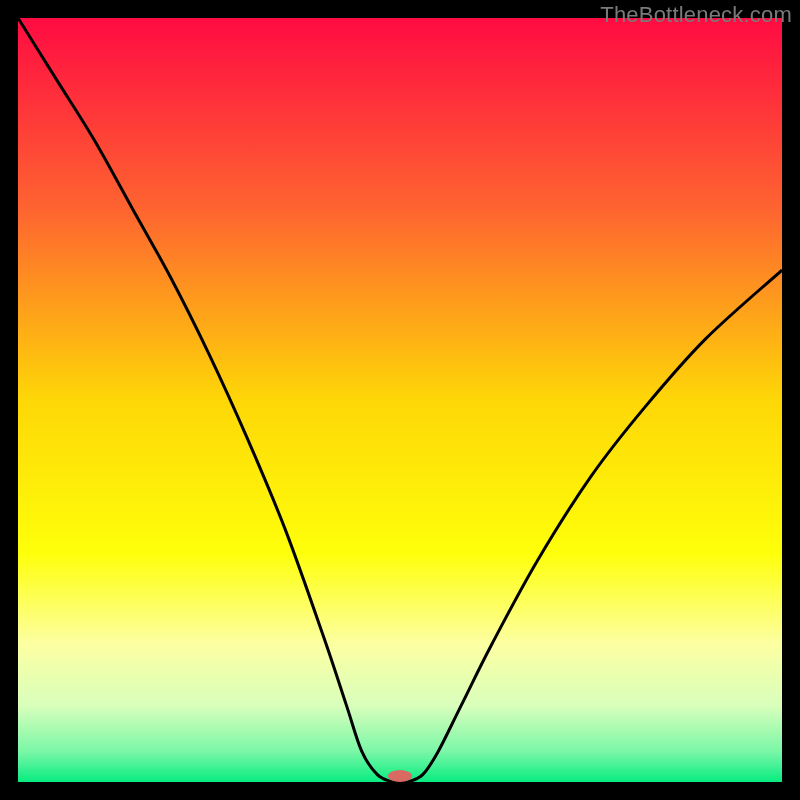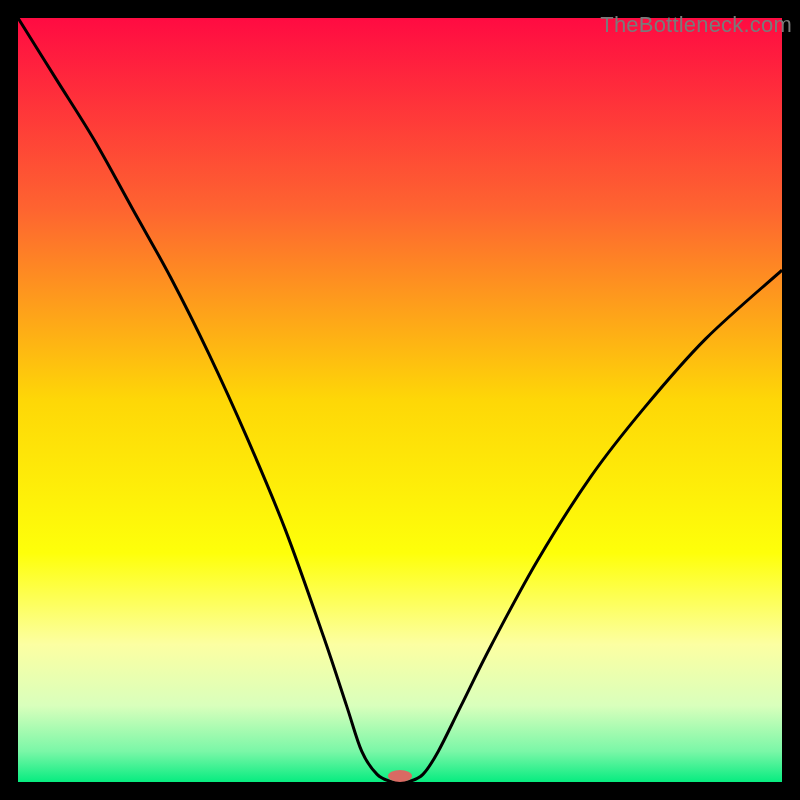--- a/index.html
+++ b/index.html
@@ -21,21 +21,21 @@
   }
   .plot {
     position: absolute;
     left: 0;
     top: 0;
     width: 764px;
     height: 764px;
   }
   .watermark {
     position: absolute;
-    top: 12px;
+    top: 2px;
     right: 8px;
     color: #7a7a7a;
     font-size: 22px;
     font-weight: 500;
     letter-spacing: 0.2px;
   }
 </style>
 </head>
 <body>
 

